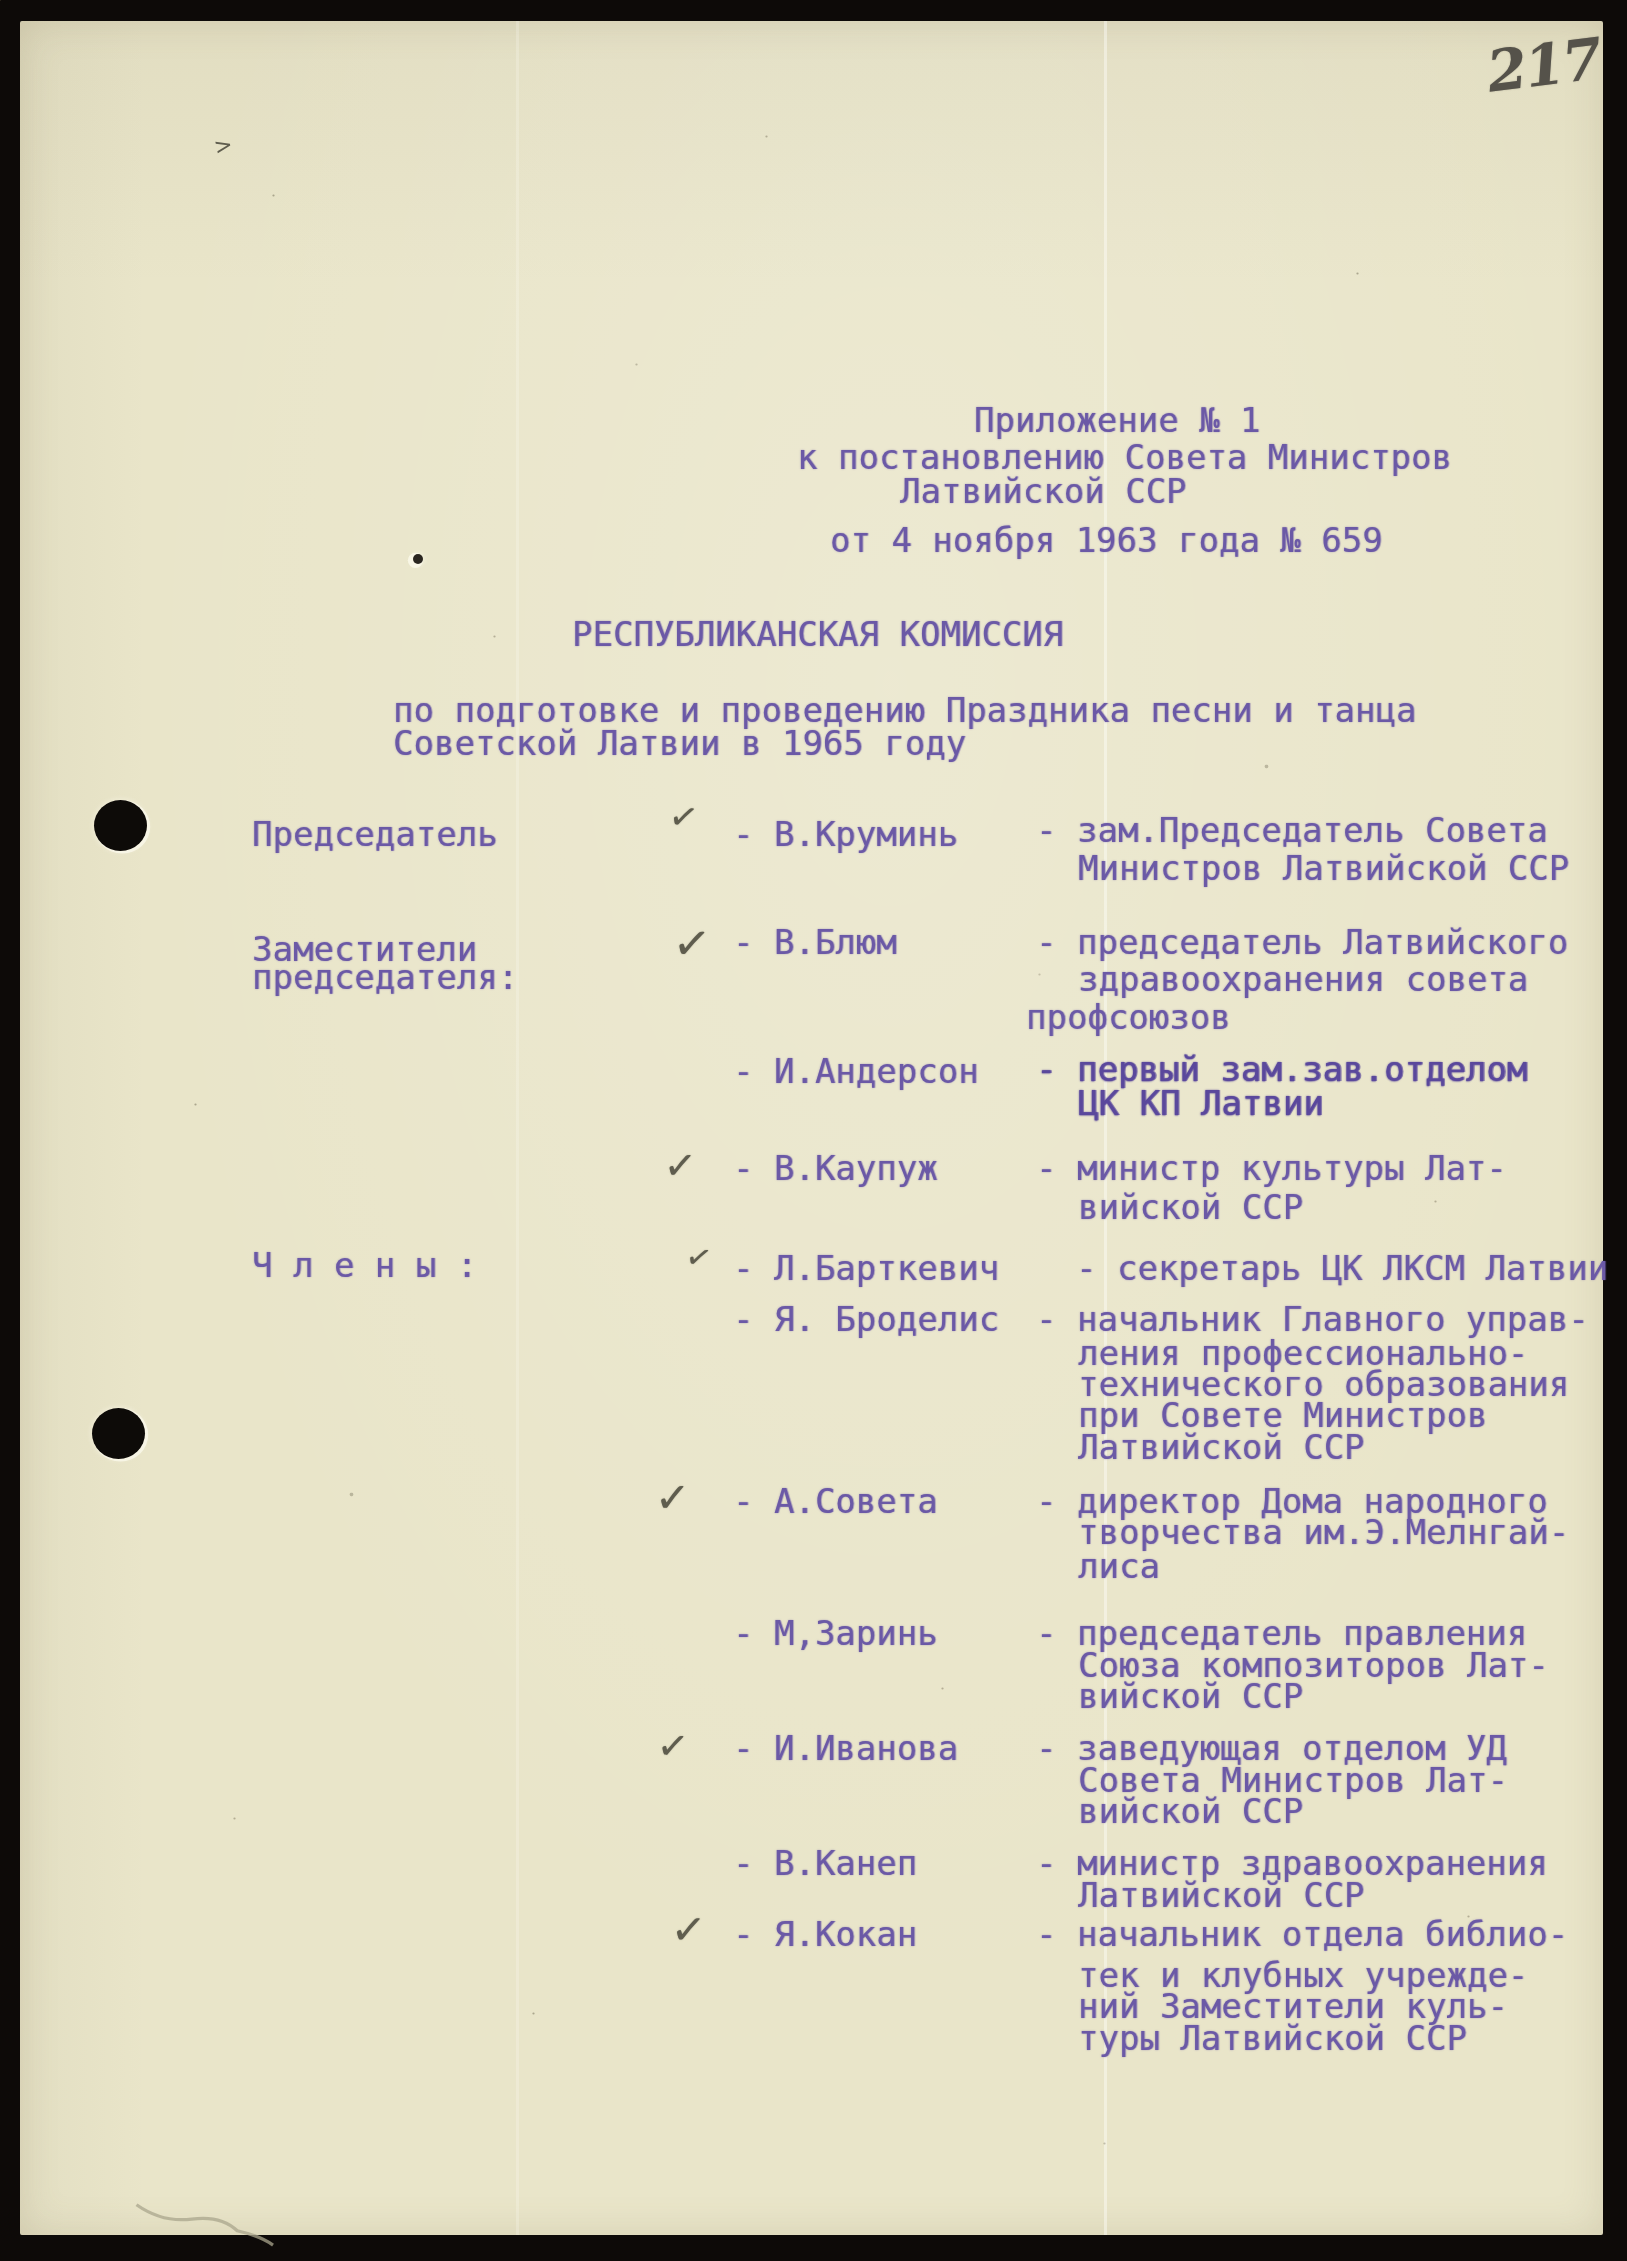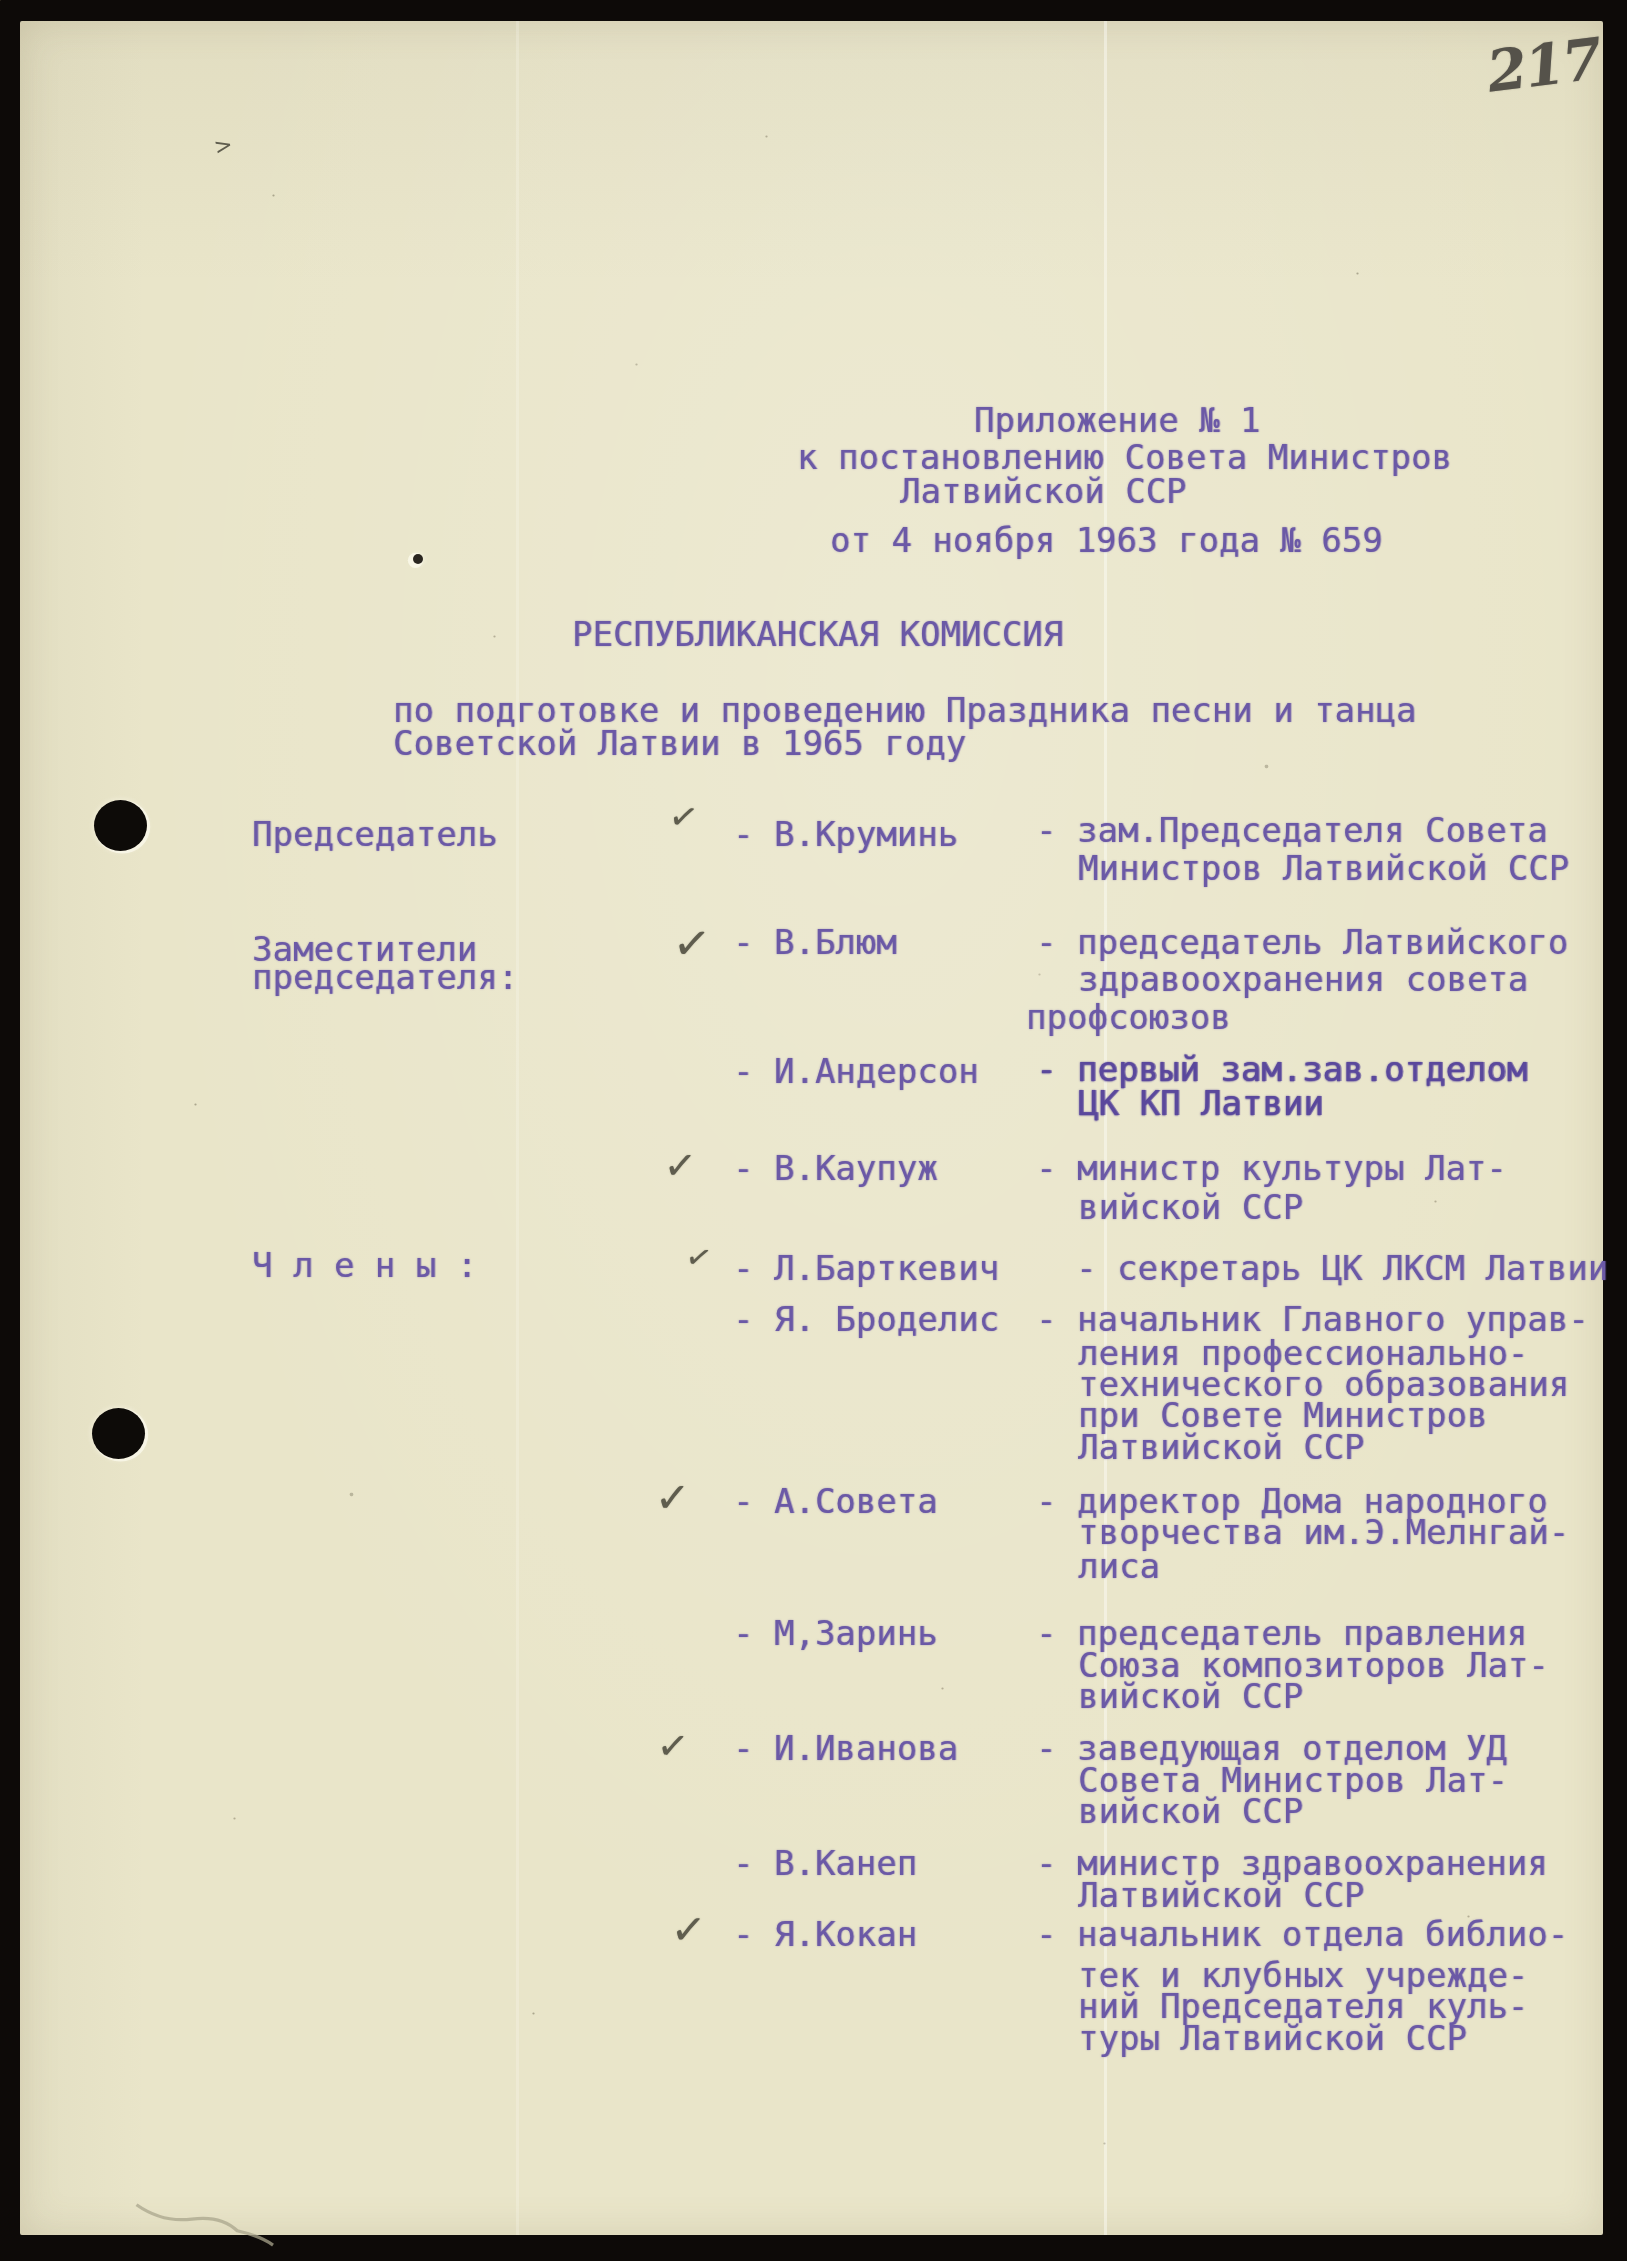--- a/index.html
+++ b/index.html
@@ -99,21 +99,21 @@
 <div class="t" style="left:900px;top:474px">Латвийской ССР</div>
 <div class="t" style="left:830px;top:523px">от 4 ноября 1963 года № 659</div>
 
 <div class="t" style="left:572px;top:617px">РЕСПУБЛИКАНСКАЯ КОМИССИЯ</div>
 <div class="t" style="left:393px;top:693px">по подготовке и проведению Праздника песни и танца</div>
 <div class="t" style="left:393px;top:726px">Советской Латвии в 1965 году</div>
 
 <div class="t" style="left:252px;top:817px">Председатель</div>
 <span class="check" style="left:669px;top:800px;font-size:35px;transform:rotate(10deg)">✓</span>
 <div class="t" style="left:733px;top:817px">- В.Круминь</div>
-<div class="t" style="left:1036px;top:813px">- зам.Председателя Совета</div>
+<div class="t" style="left:1036px;top:813px">- зам.Председатель Совета</div>
 <div class="t" style="left:1078px;top:851px">Министров Латвийской ССР</div>
 
 <div class="t" style="left:252px;top:932px">Заместители</div>
 <div class="t" style="left:252px;top:960px">председателя:</div>
 <span class="check" style="left:673px;top:921px;font-size:45px;transform:rotate(6deg)">✓</span>
 <div class="t" style="left:733px;top:925px">- В.Блюм</div>
 <div class="t" style="left:1036px;top:925px">- председатель Латвийского</div>
 <div class="t" style="left:1078px;top:962px">здравоохранения совета</div>
 <div class="t" style="left:1026px;top:1000px">профсоюзов</div>
 
@@ -156,15 +156,15 @@
 <div class="t" style="left:1078px;top:1794px">вийской ССР</div>
 
 <div class="t" style="left:733px;top:1846px">- В.Канеп</div>
 <div class="t" style="left:1036px;top:1846px">- министр здравоохранения</div>
 <div class="t" style="left:1078px;top:1878px">Латвийской ССР</div>
 
 <span class="check" style="left:671px;top:1909px;font-size:42px;font-weight:bold;transform:rotate(4deg)">✓</span>
 <div class="t" style="left:733px;top:1917px">- Я.Кокан</div>
 <div class="t" style="left:1036px;top:1917px">- начальник отдела библио-</div>
 <div class="t" style="left:1078px;top:1958px">тек и клубных учрежде-</div>
-<div class="t" style="left:1078px;top:1989px">ний Председателя куль-</div>
+<div class="t" style="left:1078px;top:1989px">ний Заместители куль-</div>
 <div class="t" style="left:1078px;top:2021px">туры Латвийской ССР</div>
 
 
 </body></html>

